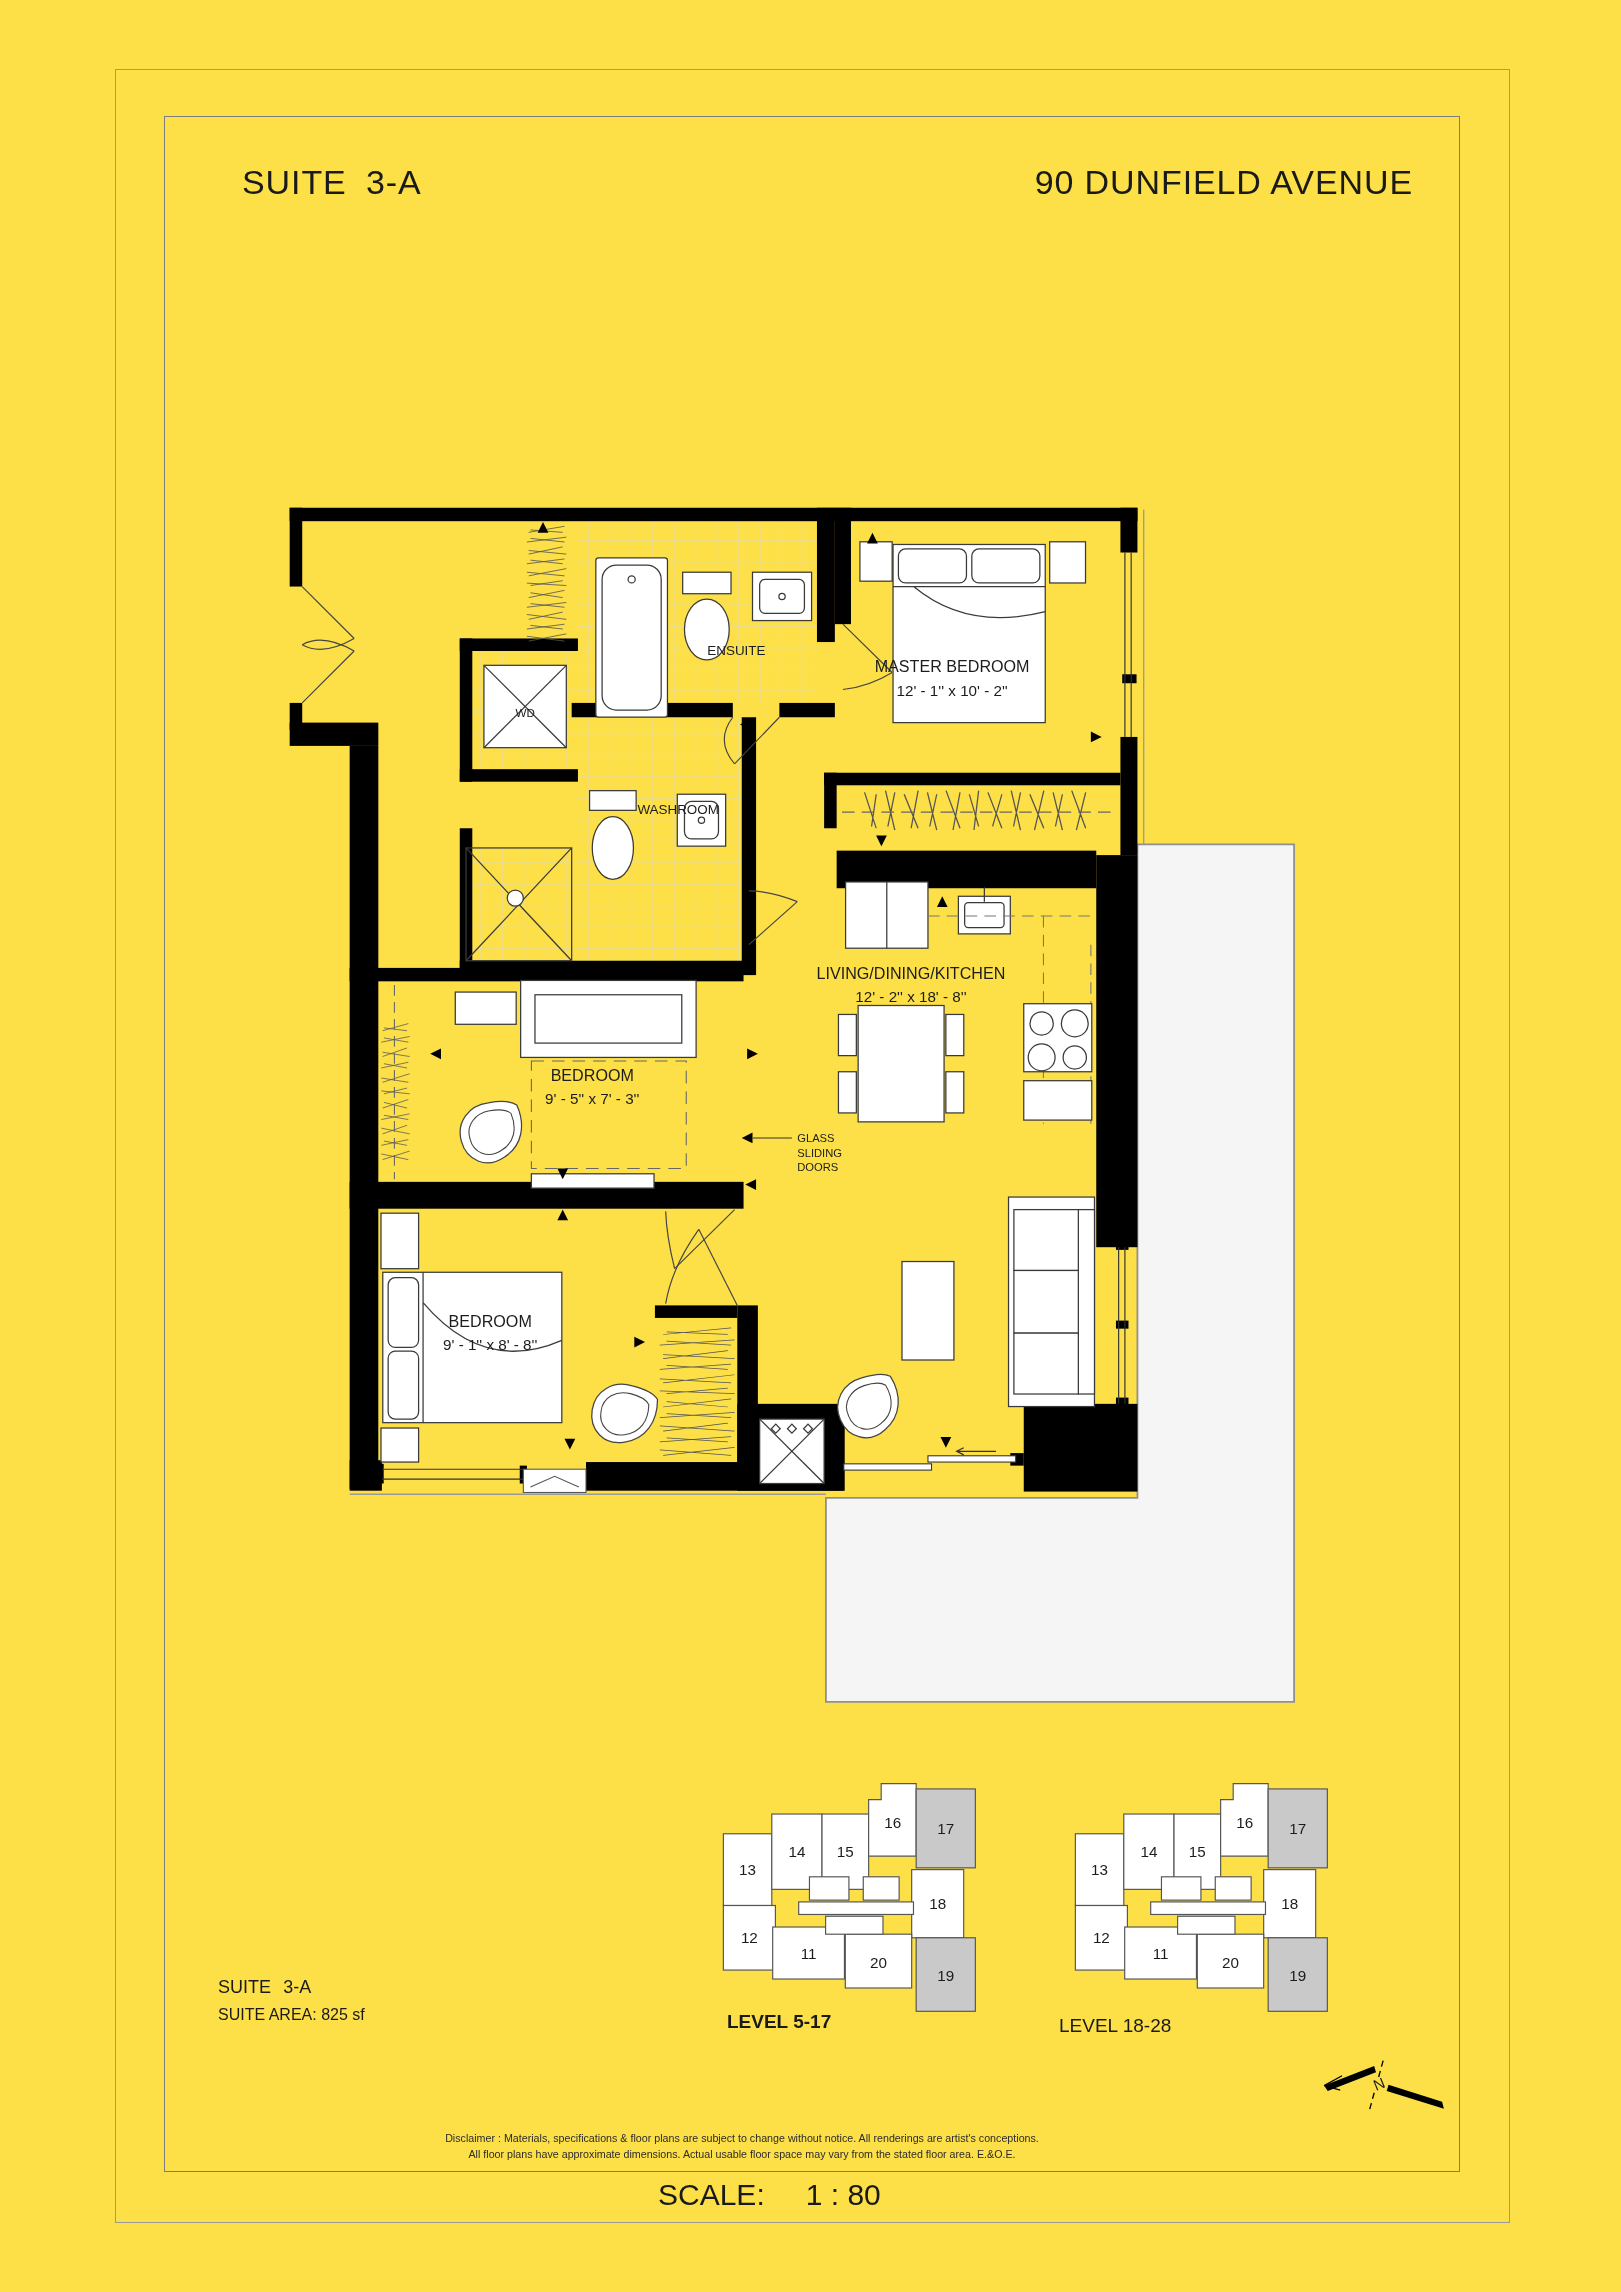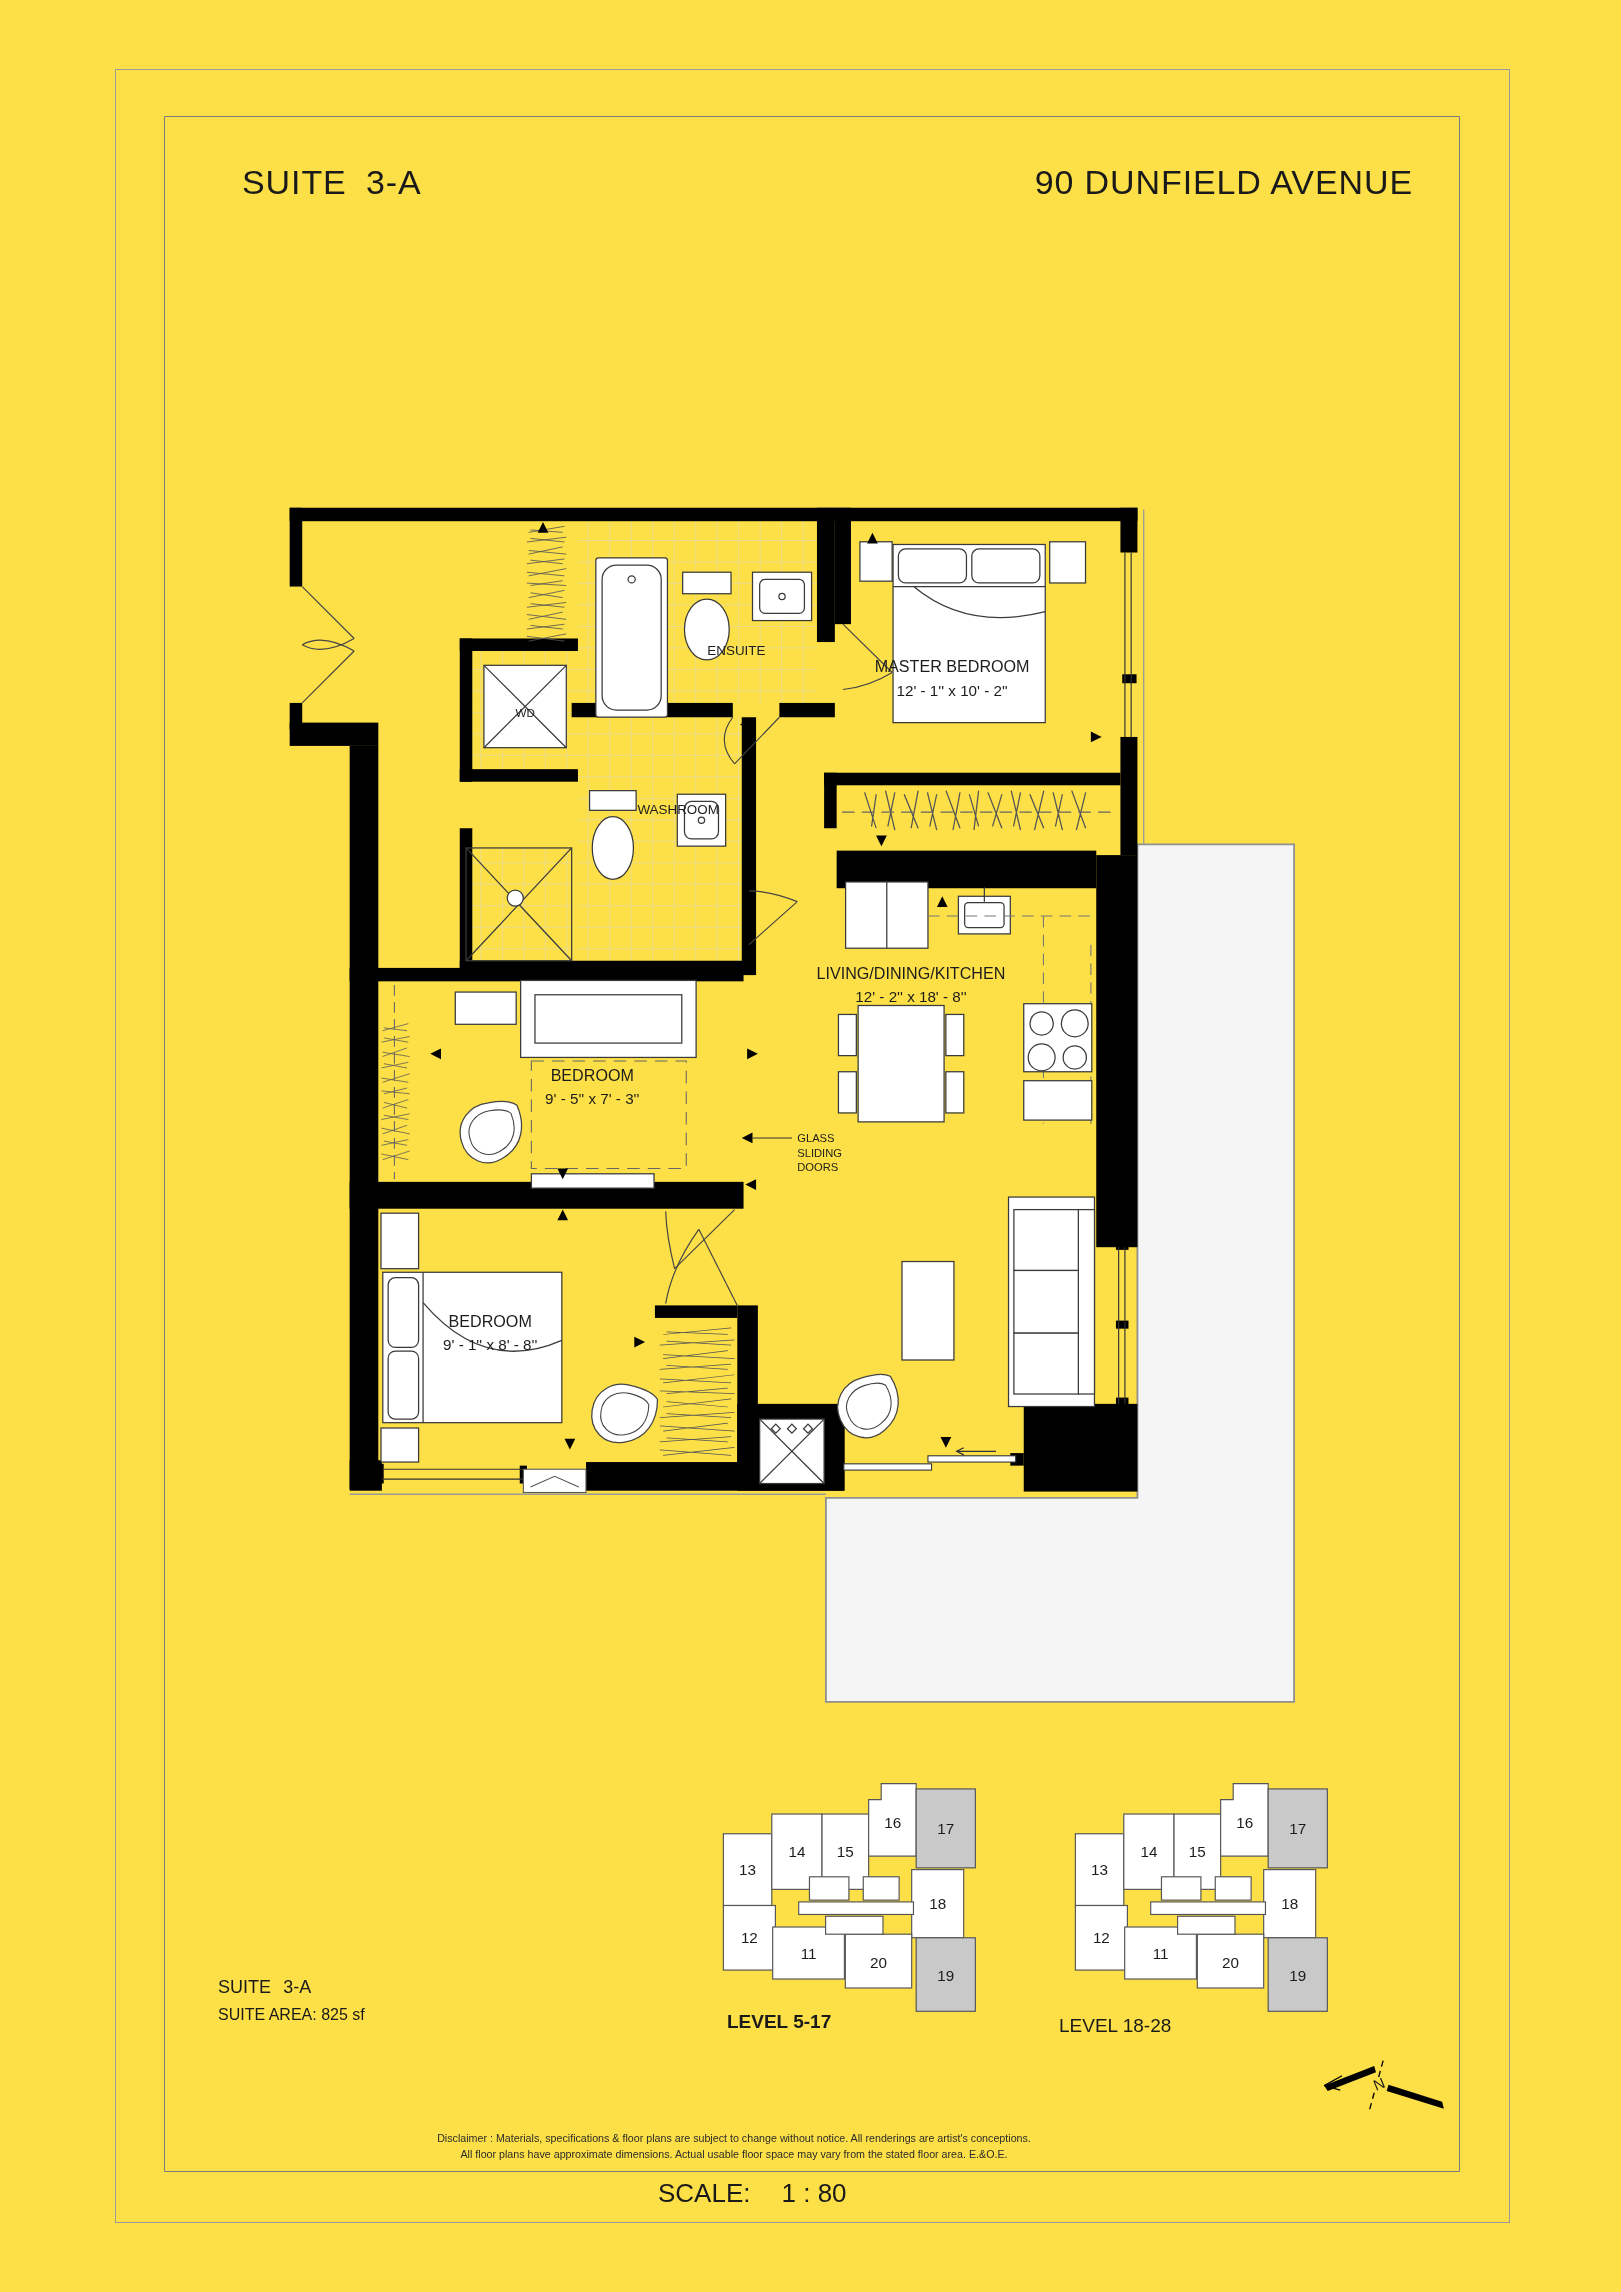--- a/index.html
+++ b/index.html
@@ -9,22 +9,22 @@
         border:0.9px solid #9a9a9a;}
   .inner-border{position:absolute;left:164px;top:116px;width:1294px;height:2054px;
         border:1.8px solid #7d7d7d;}
   .lbl{position:absolute;white-space:nowrap;}
   .suite-title{left:242px;top:163px;font-size:34px;letter-spacing:0.9px;word-spacing:9px;}
   .address{right:209px;top:163px;font-size:34px;letter-spacing:0.9px;}
   .suite-info-name{left:218px;top:1977px;font-size:18px;word-spacing:7.2px;}
   .suite-info-area{left:218px;top:2006px;font-size:16px;}
   .level-left{left:727px;top:2011px;font-size:19px;font-weight:bold;}
   .level-right{left:1059px;top:2015px;font-size:19px;}
-  .scale-row{left:658px;top:2178px;font-size:26px;display:flex;gap:31px;}
-  .disclaimer{position:absolute;left:168px;top:2130px;width:1068px;text-align:center;
+  .scale-row{left:658px;top:2178px;font-size:30px;display:flex;gap:41px;}
+  .disclaimer{position:absolute;left:176px;top:2130px;width:1068px;text-align:center;
         font-size:10.7px;line-height:16px;color:#2b2b2b;padding-left:32px;}
   svg{position:absolute;}
   svg text{font-family:"Liberation Sans", sans-serif;fill:#1c1c1c;}
   .room-name{font-size:18px;text-anchor:middle;}
   .room-dims{font-size:17px;text-anchor:middle;}
   .small-name{font-size:15px;text-anchor:middle;}
   .tiny-name{font-size:13px;text-anchor:middle;}
   .annot{font-size:12.5px;}
   .unit-num{font-size:17px;text-anchor:middle;}
 </style>

